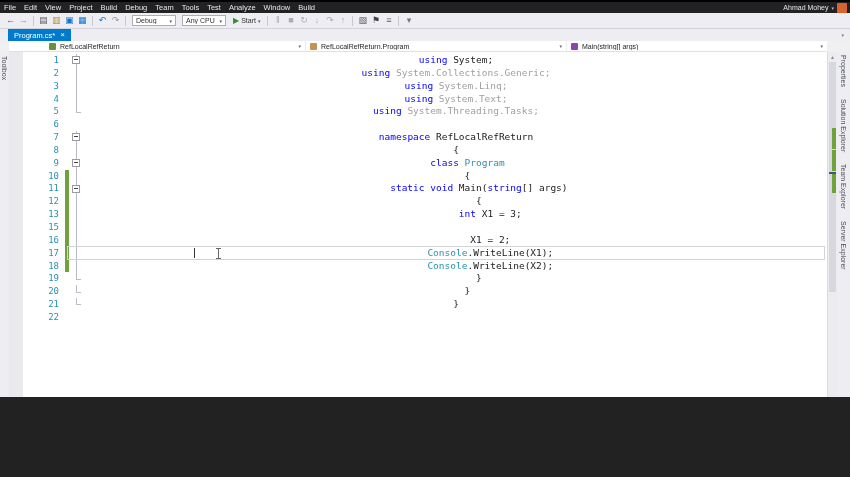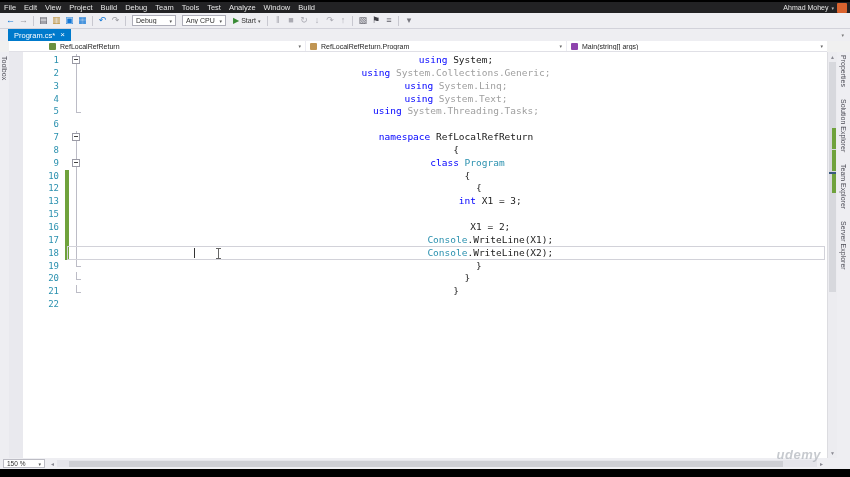--- a/index.html
+++ b/index.html
@@ -1,16 +1,16 @@
 <!DOCTYPE html>
 <html><head>
 <meta charset="utf-8">
 <style>
   html,body{margin:0;padding:0;background:#222;}
-  #stage{position:relative;width:850px;height:477px;background:#f0f0f0;overflow:hidden;
+  #stage{position:relative;width:850px;height:397px;background:#f0f0f0;overflow:hidden;
          font-family:"Liberation Sans",sans-serif;-webkit-font-smoothing:antialiased;}
   .bar-top{position:absolute;left:0;top:0;width:850px;height:2px;background:#000;z-index:100;}
   .bar-bottom{position:absolute;left:0;top:469px;width:850px;height:8px;background:#000;z-index:100;}
 
   
   .menubar{position:absolute;left:0;top:2px;width:850px;height:11px;background:#222224;
            display:flex;align-items:center;color:#e6e6e6;font-size:7.5px;}
   .menu-items{display:flex;align-items:center;height:100%;}
   .menu-item{padding:0 4px;line-height:11px;cursor:default;}
   .menu-right{margin-left:auto;display:flex;align-items:center;gap:3px;margin-right:3px;}
@@ -295,20 +295,30 @@
           <div class="gl"></div>
           <div class="lnum">10</div>
           <div class="chgc chg-green"></div>
           <div class="fold f-line">
             <div class="vline"></div>
           </div>
           <div class="codecell"><span class="tk-pl">    {</span></div>
         </div>
         <div class="row">
           <div class="gl"></div>
+          <div class="lnum">11</div>
+          <div class="chgc chg-green"></div>
+          <div class="fold f-box">
+            <div class="vline"></div>
+            <div class="fbox"></div>
+          </div>
+          <div class="codecell"><span class="tk-pl">        </span><span class="tk-k">static</span><span class="tk-pl"> </span><span class="tk-k">void</span><span class="tk-pl"> Main(</span><span class="tk-k">string</span><span class="tk-pl">[] args)</span></div>
+        </div>
+        <div class="row">
+          <div class="gl"></div>
           <div class="lnum">12</div>
           <div class="chgc chg-green"></div>
           <div class="fold f-line">
             <div class="vline"></div>
           </div>
           <div class="codecell"><span class="tk-pl">        {</span></div>
         </div>
         <div class="row">
           <div class="gl"></div>
           <div class="lnum">13</div>

